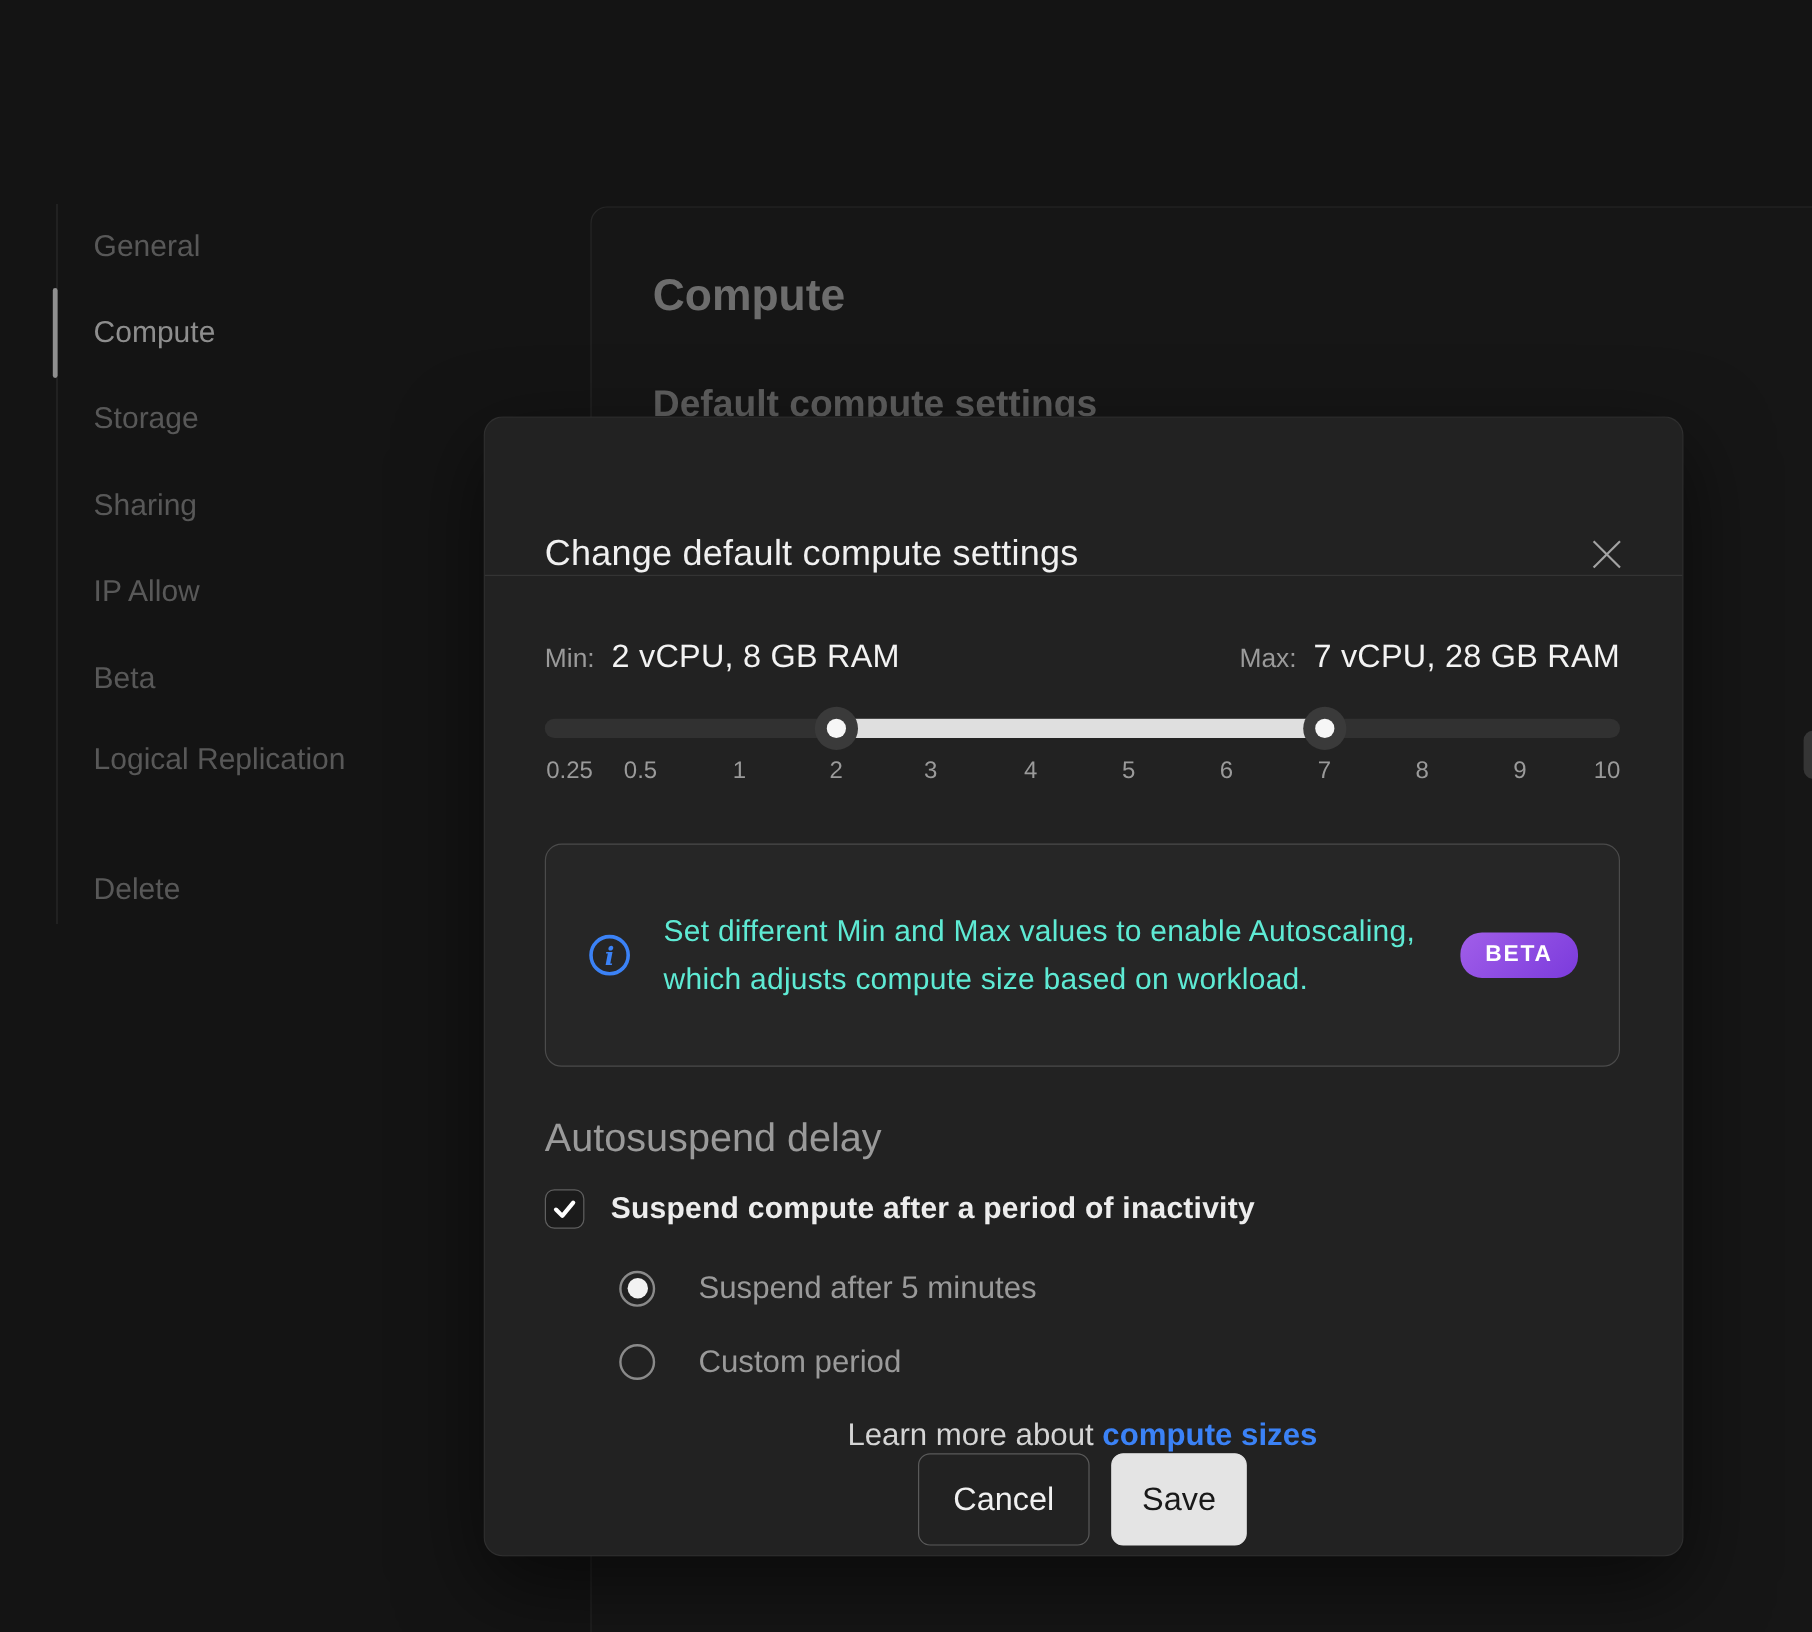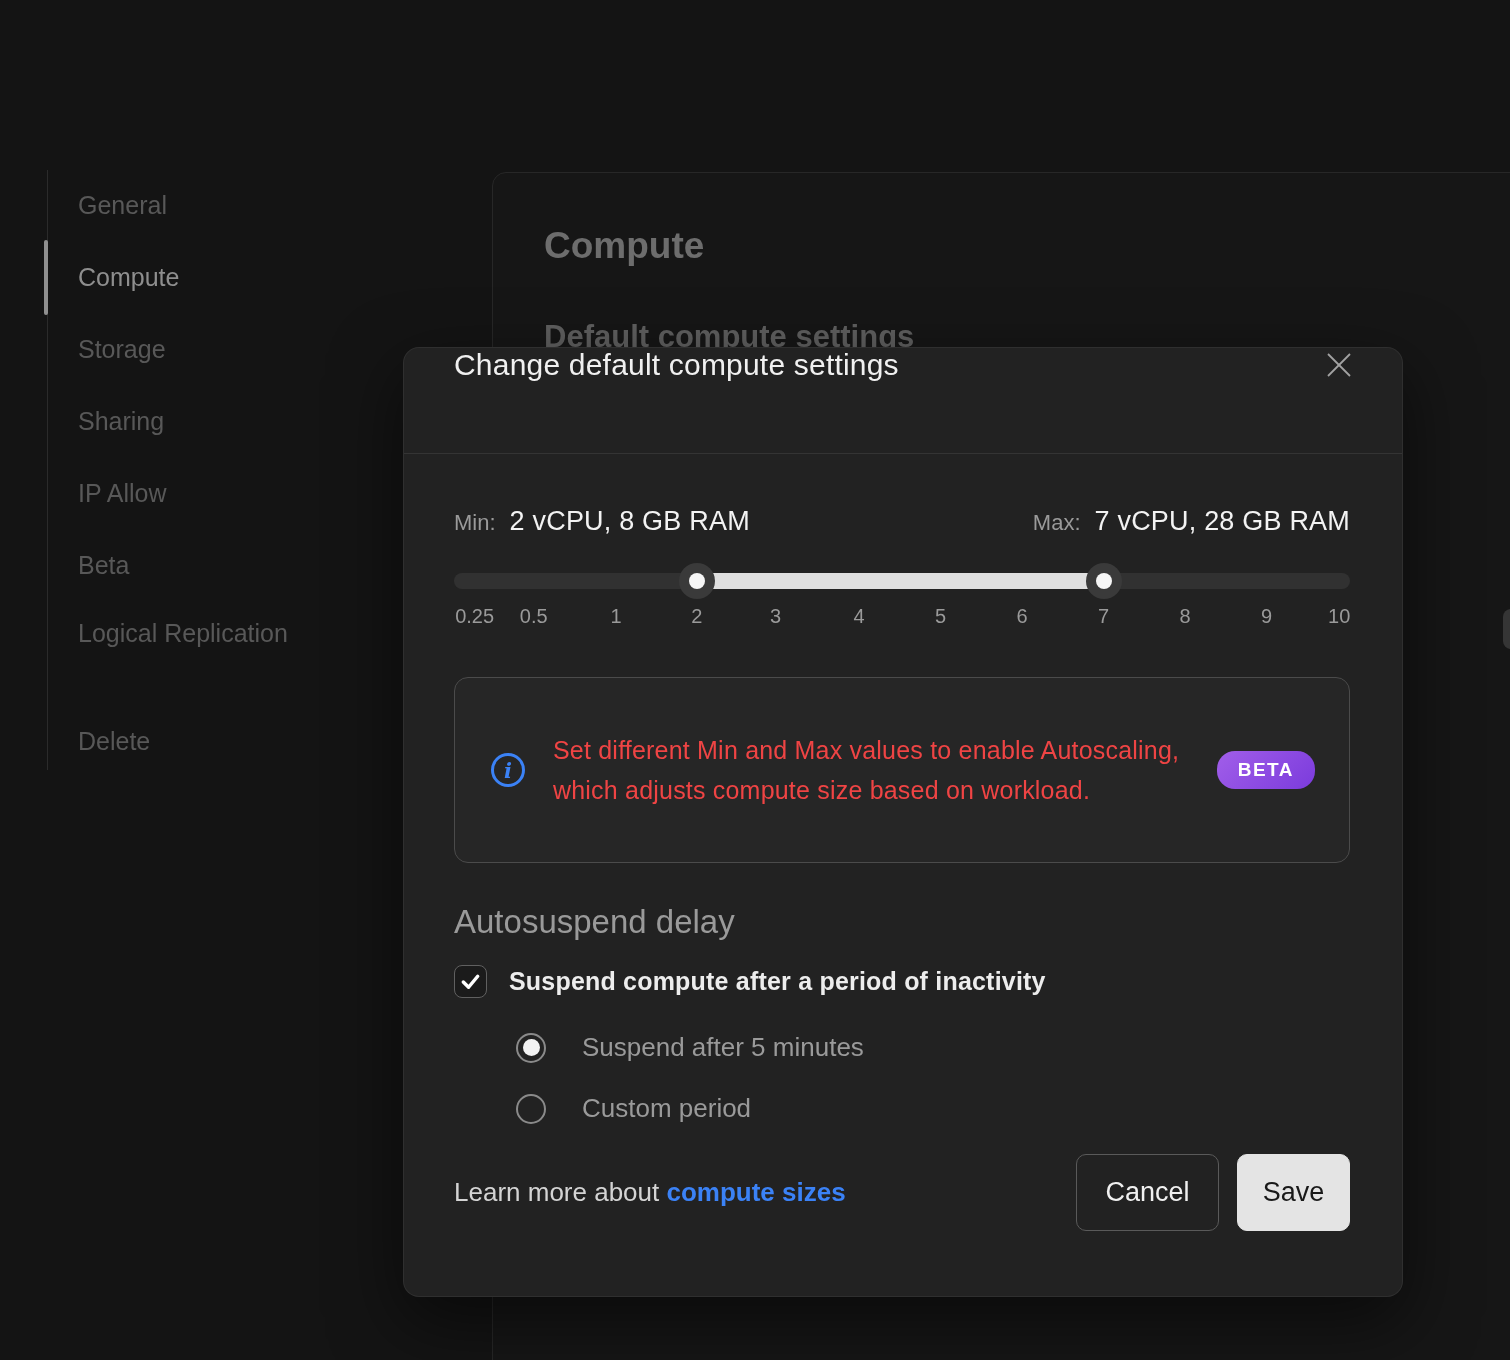--- a/index.html
+++ b/index.html
@@ -49,22 +49,22 @@
     background:#353535; border-radius:8px 0 0 8px;
   }
 
   
   .modal {
     position:absolute; left:403px; top:347px; width:1000px; height:950px;
     background:#222222; border:1px solid rgba(255,255,255,0.06);
     border-radius:16px; box-shadow:0 24px 70px rgba(0,0,0,0.55);
   }
   .modal-header {
-    height:106px; padding:0 46px 0 50px;
-    display:flex; align-items:flex-start; justify-content:space-between;
+    height:132px; padding:0 46px 0 50px;
+    display:flex; align-items:flex-end; justify-content:space-between;
     border-bottom:1px solid #343434;
   }
   .modal-title { font-size:30px; font-weight:500; color:#f0f0f0; letter-spacing:0.2px; }
   .modal-close {
     width:34px; height:34px; display:flex; align-items:center; justify-content:center;
     cursor:pointer; background:none; border:none;
   }
   .modal-body { padding:52px 52px 0 50px; }
 
   
@@ -111,21 +111,21 @@
     padding:34px 34px 34px 36px;
   }
   .info-icon {
     flex:0 0 34px; width:34px; height:34px; border-radius:50%;
     border:3px solid #3b82f6; color:#3b82f6;
     display:flex; align-items:center; justify-content:center;
     font-family:"DejaVu Serif", serif; font-style:italic;
     font-size:21px; font-weight:700; line-height:1;
   }
   .info-text {
-    font-size:25px; line-height:40px; color:#ef4444; max-width:650px; letter-spacing:0.2px;
+    font-size:25px; line-height:40px; color:#5eead4; max-width:650px; letter-spacing:0.2px;
   }
   .beta-badge {
     margin-left:auto; flex:0 0 auto;
     background:linear-gradient(135deg,#a15ee9 0%, #7b3bdc 100%);
     color:#ffffff; font-size:19px; font-weight:700; letter-spacing:1.5px;
     padding:8px 21px; border-radius:18px;
   }
 
   
   .section-label { margin-top:40px; font-size:33px; color:#9a9a9a; }
@@ -146,21 +146,21 @@
     border:2px solid #8a8a8a; background:transparent;
     display:flex; align-items:center; justify-content:center;
   }
   .radio .dot { display:none; width:17px; height:17px; border-radius:50%; background:#f2f2f2; }
   .radio.selected .dot { display:block; }
   .radio-label { font-size:26px; color:#9a9a9a; }
 
   
   .modal-footer {
     margin-top:30px; padding:0 52px 0 50px;
-    display:flex; align-items:center; justify-content:space-between;
+    display:flex; align-items:center; justify-content:flex-start;flex-direction:column;
   }
   .learn-more { font-size:26px; color:#d4d4d4; }
   .learn-more a { font-weight:700; text-decoration:none; cursor:pointer; }
   .footer-buttons { display:flex; gap:18px; }
   .btn {
     height:77px; border-radius:10px; font-size:27px;
     display:flex; align-items:center; justify-content:center;
     cursor:pointer; font-family:inherit;
   }
   .btn-cancel {

